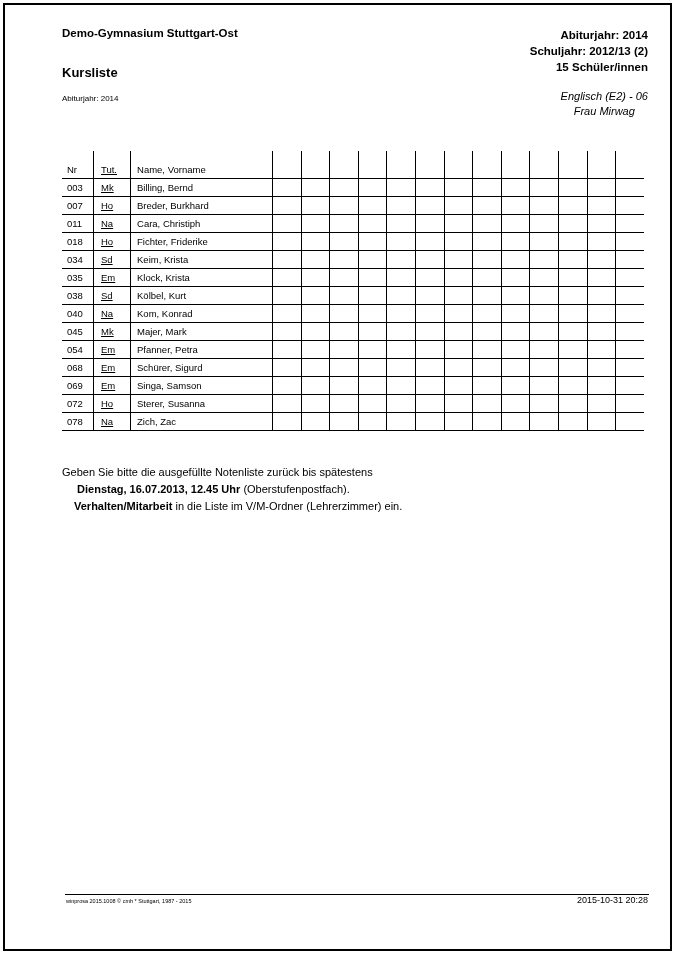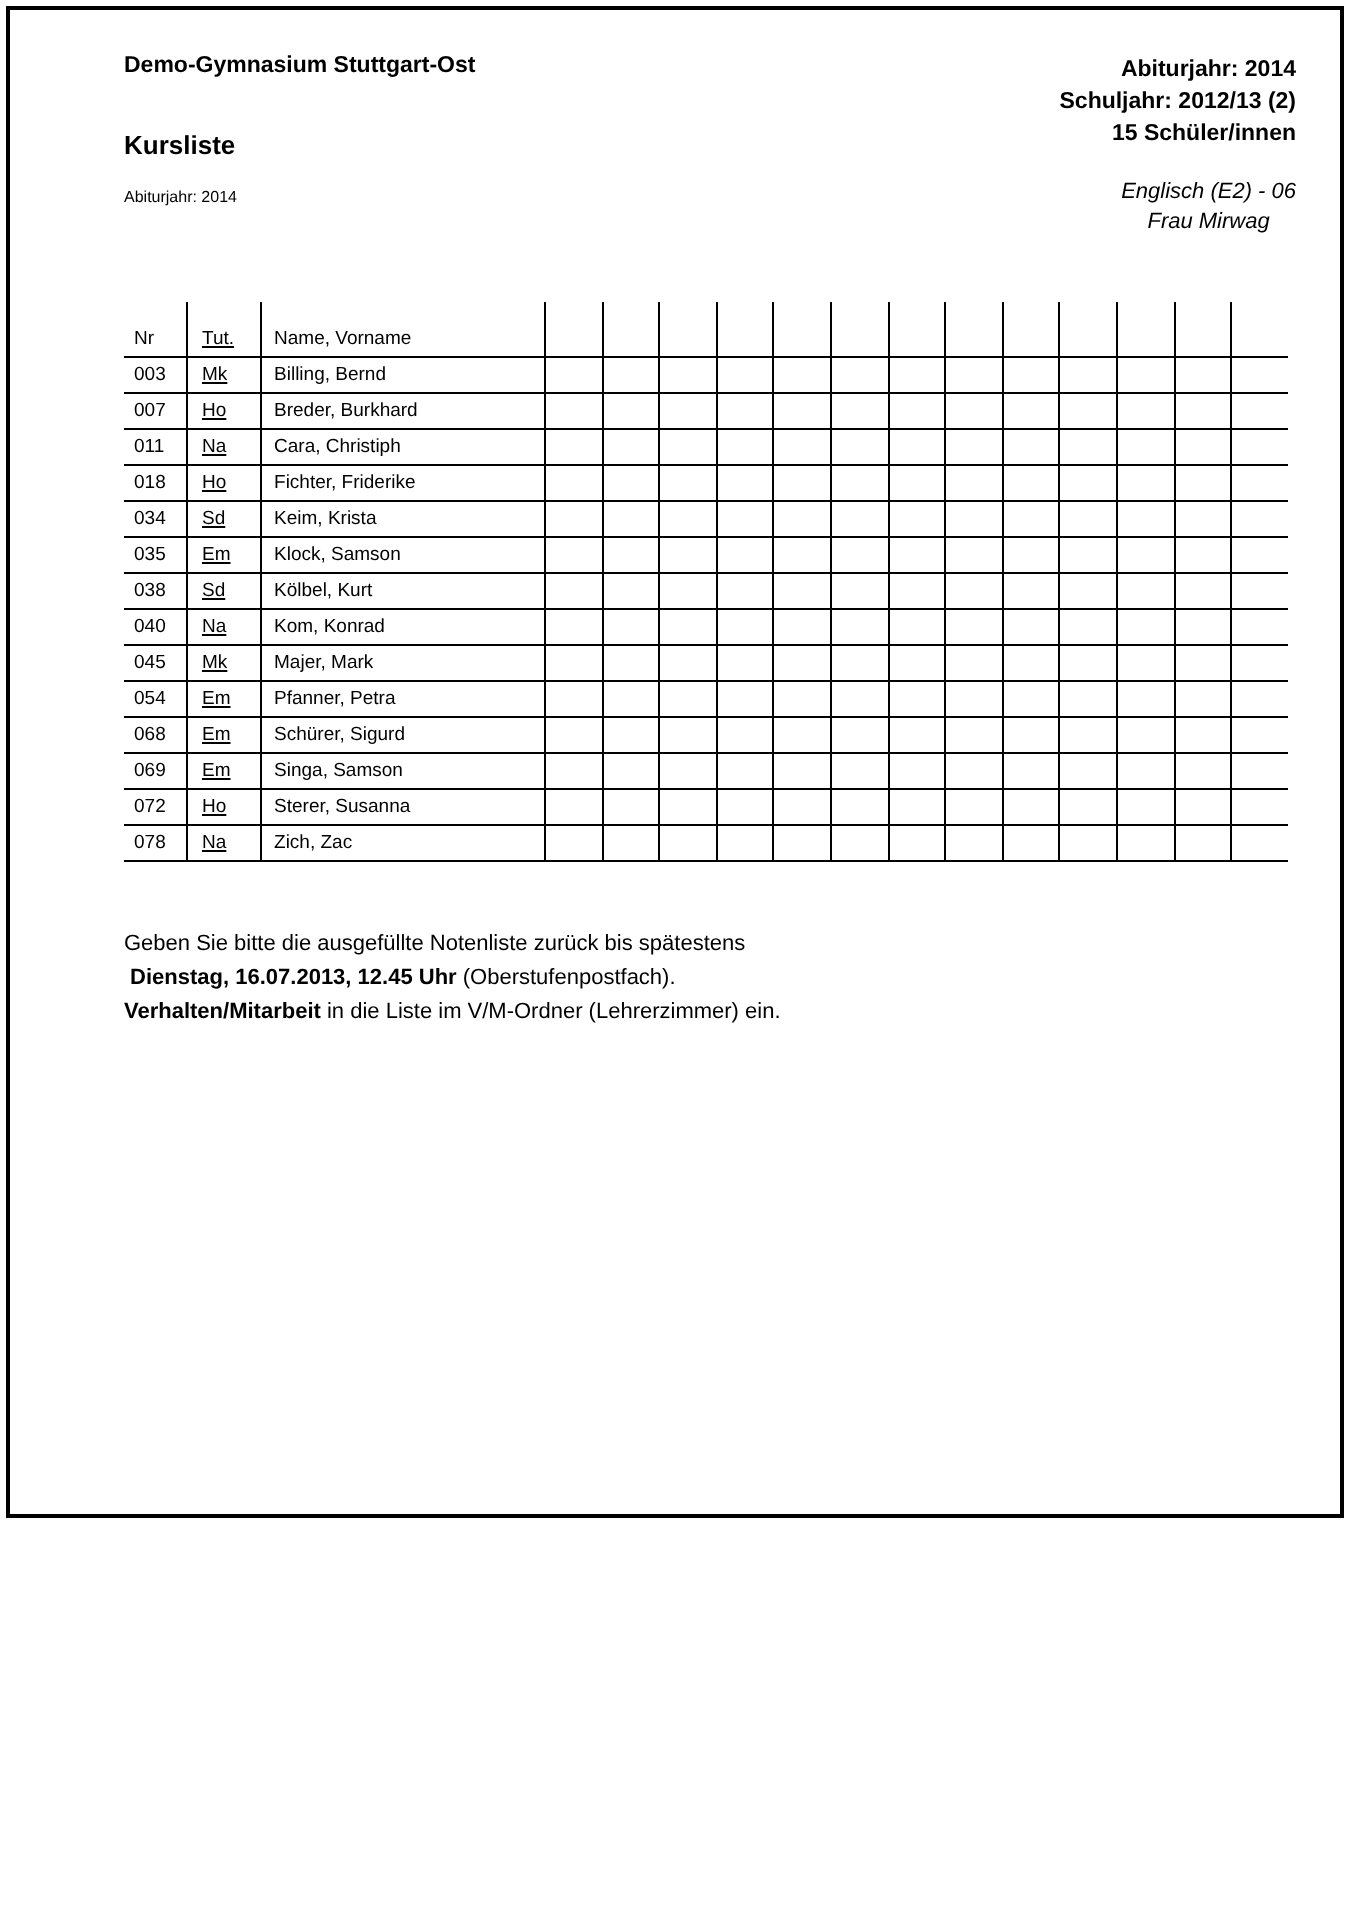--- a/index.html
+++ b/index.html
@@ -9,21 +9,21 @@
     height: 956px;
     background: #ffffff;
     font-family: "Liberation Sans", sans-serif;
     color: #000;
   }
   .page {
     position: absolute;
     left: 3px;
     top: 3px;
     width: 669px;
-    height: 756px;
+    height: 948px;
     border: 2px solid #000;
     box-sizing: border-box;
     background: #fff;
     overflow: hidden;
   }
   .abs { position: absolute; }
 
   
   .school      { left: 57px; top: 22px; font-size: 11.5px; font-weight: bold; white-space: nowrap; }
   .doc-title   { left: 57px; top: 60px; font-size: 13px; font-weight: bold; white-space: nowrap; }
@@ -52,21 +52,21 @@
   table.course th { height: 24px; vertical-align: bottom; padding-bottom: 3px; }
   table.course td { height: 17px; vertical-align: middle; }
   table.course .vline { border-left: 1px solid #000; }
   table.course .c-nr   { padding-left: 5px; }
   table.course .c-tut  { padding-left: 7px; text-decoration: underline; }
   table.course .c-name { padding-left: 6px; }
 
   
   .instructions { left: 57px; top: 459px; font-size: 11px; line-height: 17px; }
   .instructions div { white-space: nowrap; }
-  .instructions b { font-weight: bold; }
+  .instructions b { font-weight: bold; margin-left: 12px; }
 
   
   .footer-rule  { left: 60px; top: 889px; width: 584px; height: 1px; background: #000; }
   .footer-left  { left: 61px; top: 893px; font-size: 5.5px; white-space: nowrap; }
   .footer-right { right: 22px; top: 890px; font-size: 9px; white-space: nowrap; }
 </style>
 </head>
 <body>
 
 <div class="page">
@@ -212,21 +212,21 @@
             <td class="vline"></td>
             <td class="vline"></td>
             <td class="vline"></td>
             <td class="vline"></td>
             <td class="vline"></td>
             <td class="vline"></td>
           </tr>
           <tr>
             <td class="c-nr">035</td>
             <td class="c-tut vline">Em</td>
-            <td class="c-name vline">Klock, Samson</td>
+            <td class="c-name vline">Klock, Krista</td>
             <td class="vline"></td>
             <td class="vline"></td>
             <td class="vline"></td>
             <td class="vline"></td>
             <td class="vline"></td>
             <td class="vline"></td>
             <td class="vline"></td>
             <td class="vline"></td>
             <td class="vline"></td>
             <td class="vline"></td>

